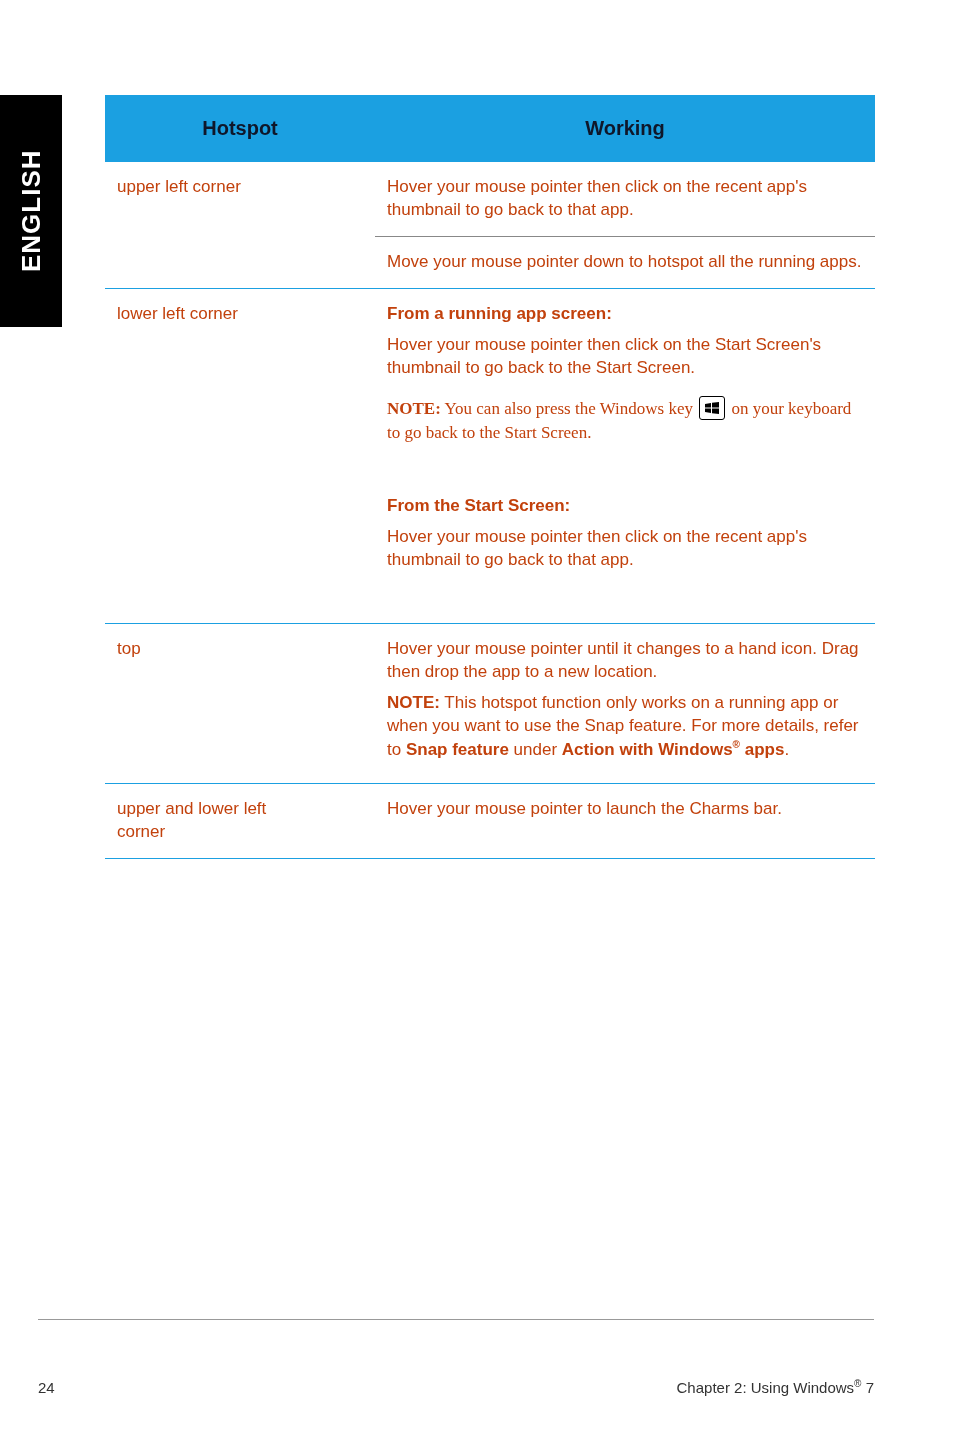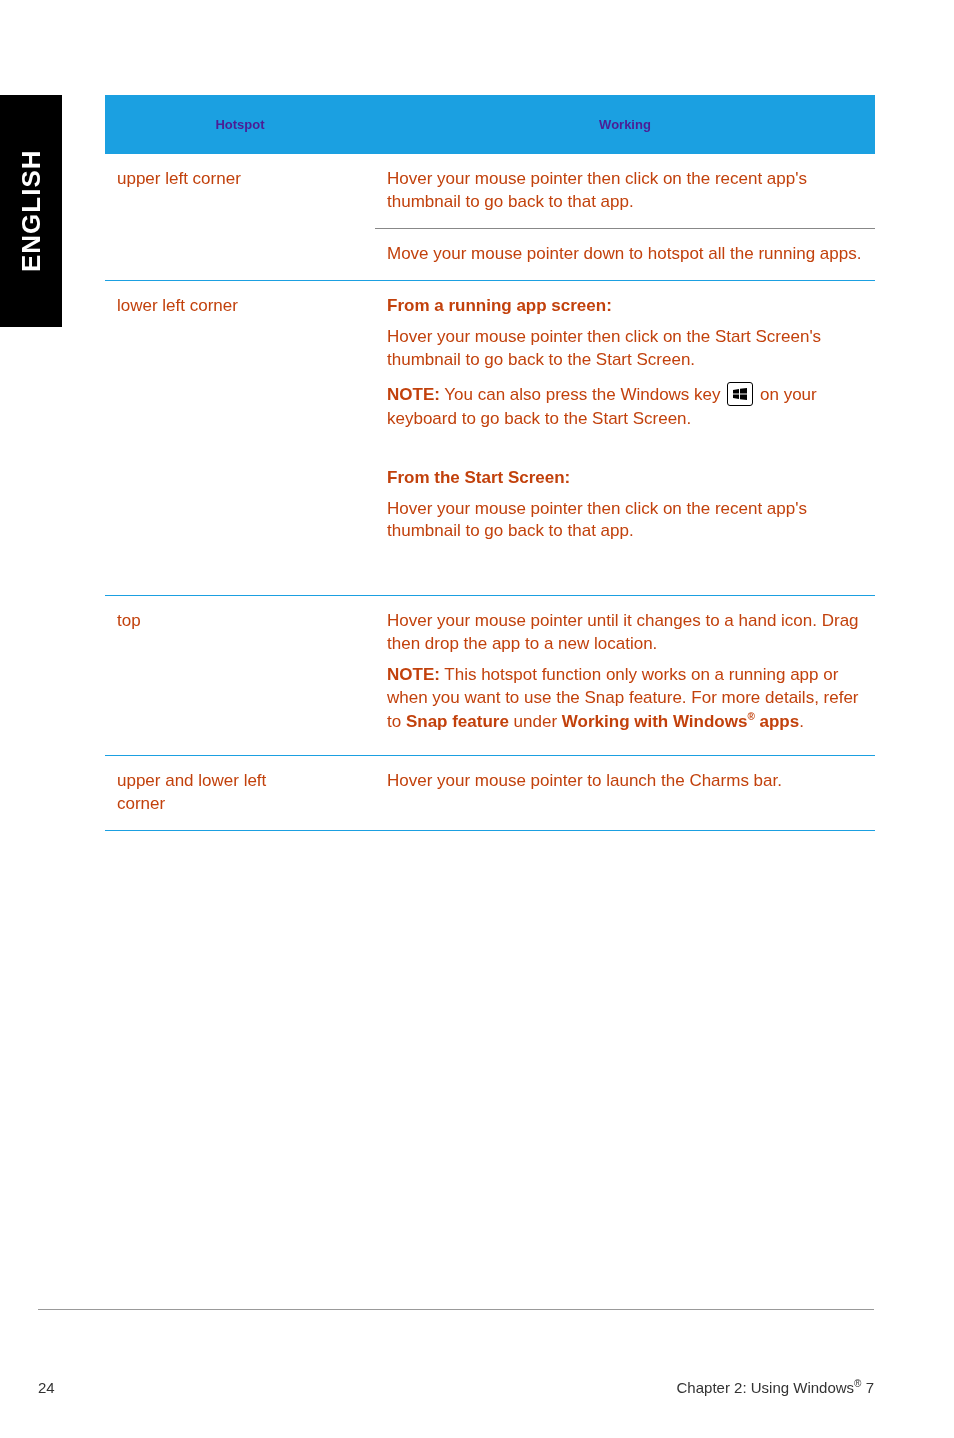--- a/index.html
+++ b/index.html
@@ -40,23 +40,23 @@
   }
   .table {
     width: 100%;
     border-collapse: collapse;
   }
   .table-header {
     background: #1ba0e1;
   }
   .table-header td {
     padding: 22px 14px;
-    color: #4c1d95;
+    color: #0f172a;
     font-weight: bold;
-    font-size: 13px;
+    font-size: 20px;
     text-align: center;
   }
   .th-hotspot {
     width: 270px;
   }
   .th-action {
     width: 500px;
   }
   .row-cell {
     vertical-align: top;
@@ -104,21 +104,21 @@
   }
   .spacer-row td {
     height: 30px;
   }
   .footer {
     position: absolute;
     bottom: 42px;
     left: 38px;
     right: 80px;
     border-top: 1px solid #999;
-    padding-top: 20px;
+    padding-top: 10px;
     font-size: 15px;
     color: #333;
     display: flex;
     justify-content: space-between;
     align-items: baseline;
   }
   .footer .page-num {
     padding-left: 0;
   }
   .footer .chapter {
@@ -159,45 +159,45 @@
       </td>
     </tr>
 
     <tr>
       <td class="row-cell hotspot-col" rowspan="2">
         <span>lower left corner</span>
       </td>
       <td class="row-cell action-col">
         <div class="para bold">From a running app screen:</div>
         <div class="para">Hover your mouse pointer then click on the Start Screen's thumbnail to go back to the Start Screen.</div>
-        <div class="para" style="margin-top:12px;">
+        <div class="para" style="margin-top:18px;font-family:Liberation Serif, serif;">
           <span class="bold">NOTE:</span><span>  You can also press the Windows key </span><span class="winkey"><svg viewBox="0 0 14 12">
                   <path d="M0 2 L6 1 L6 5.5 L0 5.5 Z M7 0.8 L14 0 L14 5.5 L7 5.5 Z M0 6.5 L6 6.5 L6 11 L0 10 Z M7 6.5 L14 6.5 L14 12 L7 11.2 Z" fill="#000"></path>
                 </svg></span><span> on your keyboard to go back to the Start Screen.</span>
         </div>
       </td>
     </tr>
     <tr>
       <td class="row-cell action-col">
-        <div class="para bold" style="margin-top:0;">From the Start Screen:</div>
+        <div class="para bold" style="margin-top:14px;">From the Start Screen:</div>
         <div class="para">Hover your mouse pointer then click on the recent app's thumbnail to go back to that app.</div>
       </td>
     </tr>
     <tr class="spacer-row section-border">
           <td colspan="2"></td>
         </tr>
 
     <tr class="section-border">
       <td class="row-cell hotspot-col">
         <span>top</span>
       </td>
       <td class="row-cell action-col">
         <div class="para">Hover your mouse pointer until it changes to a hand icon. Drag then drop the app to a new location.</div>
         <div class="para">
-          <span class="bold">NOTE:</span><span>  This hotspot function only works on a running app or when you want to use the Snap feature. For more details, refer to </span><span class="bold">Snap feature</span><span> under </span><span class="bold">Working with Windows</span><span class="bold sup">®</span><span class="bold"> apps</span><span>.</span>
+          <span class="bold">NOTE:</span><span>  This hotspot function only works on a running app or when you want to use the Snap feature. For more details, refer to </span><span class="bold">Snap feature</span><span> under </span><span class="bold">Action with Windows</span><span class="bold sup">®</span><span class="bold"> apps</span><span>.</span>
         </div>
       </td>
     </tr>
 
     <tr class="section-border">
       <td class="row-cell hotspot-col">
         <div>upper and lower left</div>
         <div>corner</div>
       </td>
       <td class="row-cell action-col">

